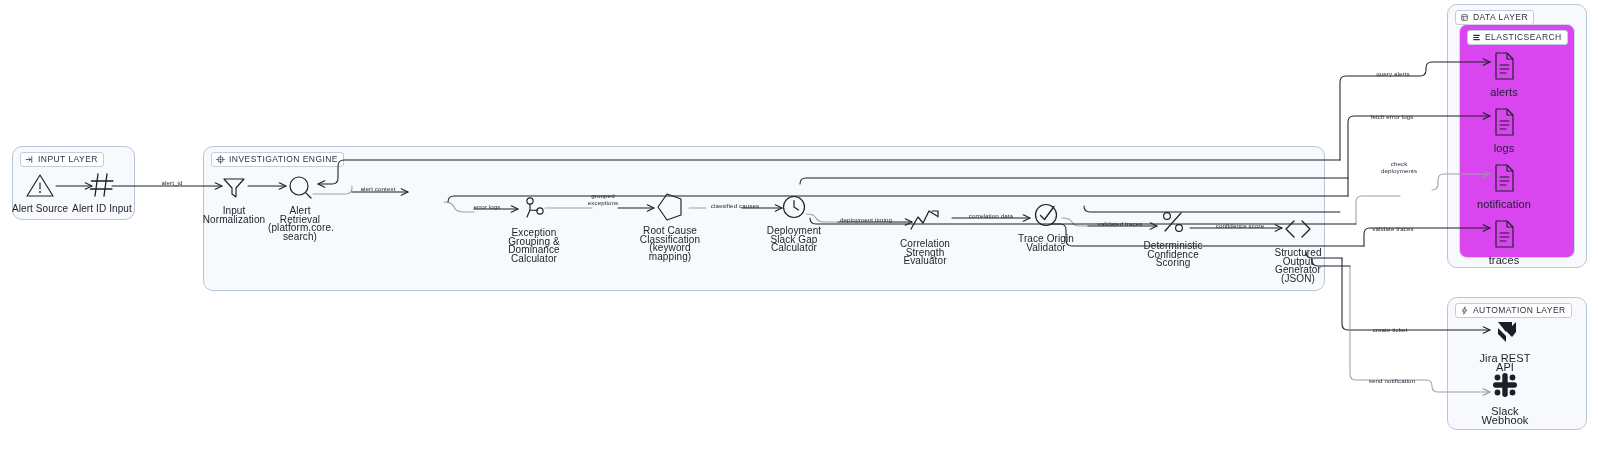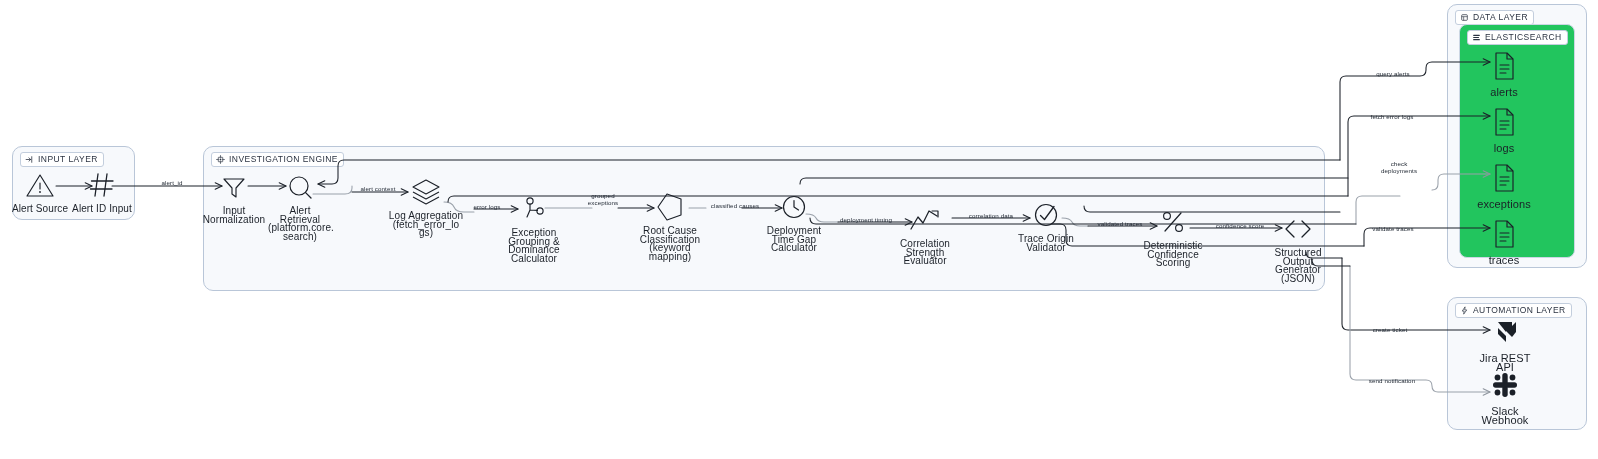--- a/index.html
+++ b/index.html
@@ -13,21 +13,21 @@
   svg.layer *{vector-effect:non-scaling-stroke;}
 
   
   .panel{
     position:absolute;
     background:#f7f9fc;
     border:1px solid #b9c6d8;
     border-radius:10px;
     box-sizing:border-box;
   }
-  .panel.inner{background:#22c55e;border-color:#ccd6e4;border-radius:8px;}
+  .panel.inner{background:#d946ef;border-color:#ccd6e4;border-radius:8px;}
   .panel-title{
     position:absolute;top:5px;left:7px;
     display:flex;align-items:center;gap:4px;
     background:#ffffff;
     border:1px solid #c3cedd;
     border-radius:3px;
     padding:1px 5px 1px 4px;
     font-size:8.5px;letter-spacing:.45px;
     color:#2a3240;white-space:nowrap;
     line-height:11px;
@@ -231,33 +231,20 @@
       <svg width="28" height="28" viewBox="0 0 28 28">
         <circle cx="13" cy="13" r="9" fill="none" stroke="#1b2028" stroke-width="1.2"></circle>
         <path d="M19.6 19.6 L25 25" stroke="#1b2028" stroke-width="1.3" stroke-linecap="round"></path>
       </svg>
     </div>
     <div class="label">Alert Retrieval
 (platform.core.
 search)</div>
   </div>
 
-  <div class="node wide" style="left:426px;top:175px;">
-    <div class="glyph">
-      <svg width="34" height="30" viewBox="0 0 34 30">
-        <path d="M17 3 L30 10 L17 17 L4 10 Z" fill="none" stroke="#1b2028" stroke-width="1.1" stroke-linejoin="round"></path>
-        <path d="M4 15 L17 22 L30 15" fill="none" stroke="#1b2028" stroke-width="1.1" stroke-linejoin="round"></path>
-        <path d="M4 20 L17 27 L30 20" fill="none" stroke="#1b2028" stroke-width="1.1" stroke-linejoin="round"></path>
-      </svg>
-    </div>
-    <div class="label">Log
-Aggregation
-(fetch_error_lo
-gs)</div>
-  </div>
 
   <div class="node" style="left:670px;top:190px;">
     <div class="glyph">
       <svg width="32" height="30" viewBox="0 0 32 30">
         <path d="M16 3 L29 12 L24 26 H8 L3 12 Z" fill="none" stroke="#1b2028" stroke-width="1.15" stroke-linejoin="round" transform="rotate(-90 16 15)"></path>
       </svg>
     </div>
     <div class="label">Root Cause
 Classification
 (keyword
@@ -279,21 +266,21 @@
   </div>
 
   <div class="node" style="left:794px;top:190px;">
     <div class="glyph">
       <svg width="28" height="28" viewBox="0 0 28 28">
         <circle cx="14" cy="14" r="10.5" fill="none" stroke="#1b2028" stroke-width="1.2"></circle>
         <path d="M14 7.5 V14 L18.5 17" fill="none" stroke="#1b2028" stroke-width="1.2" stroke-linecap="round" stroke-linejoin="round"></path>
       </svg>
     </div>
     <div class="label">Deployment
-Time Gap
+Slack Gap
 Calculator</div>
   </div>
 
   <div class="node" style="left:925px;top:203px;">
     <div class="glyph">
       <svg width="34" height="26" viewBox="0 0 34 26">
         <path d="M3 22 L10 10 L15 16 L21 4 L29 9" fill="none" stroke="#1b2028" stroke-width="1.25" stroke-linejoin="round" stroke-linecap="round"></path>
         <path d="M24 4 H30 V10" fill="none" stroke="#1b2028" stroke-width="1.2" stroke-linecap="round" stroke-linejoin="round"></path>
       </svg>
     </div>
@@ -362,21 +349,21 @@
   </div>
 
   <div class="node store" style="left:1504px;top:159px;">
     <div class="glyph">
       <svg width="24" height="30" viewBox="0 0 24 30">
         <path d="M4 2 H15 L21 8 V28 H4 Z" fill="none" stroke="#1b2028" stroke-width="1.15" stroke-linejoin="round"></path>
         <path d="M15 2 V8 H21" fill="none" stroke="#1b2028" stroke-width="1.15" stroke-linejoin="round"></path>
         <path d="M8 14 H17 M8 18 H17 M8 22 H14" stroke="#1b2028" stroke-width="1.05" stroke-linecap="round"></path>
       </svg>
     </div>
-    <div class="label">exceptions</div>
+    <div class="label">notification</div>
   </div>
 
   <div class="node store" style="left:1504px;top:215px;">
     <div class="glyph">
       <svg width="24" height="30" viewBox="0 0 24 30">
         <path d="M4 2 H15 L21 8 V28 H4 Z" fill="none" stroke="#1b2028" stroke-width="1.15" stroke-linejoin="round"></path>
         <path d="M15 2 V8 H21" fill="none" stroke="#1b2028" stroke-width="1.15" stroke-linejoin="round"></path>
         <path d="M8 14 H17 M8 18 H17 M8 22 H14" stroke="#1b2028" stroke-width="1.05" stroke-linecap="round"></path>
       </svg>
     </div>

